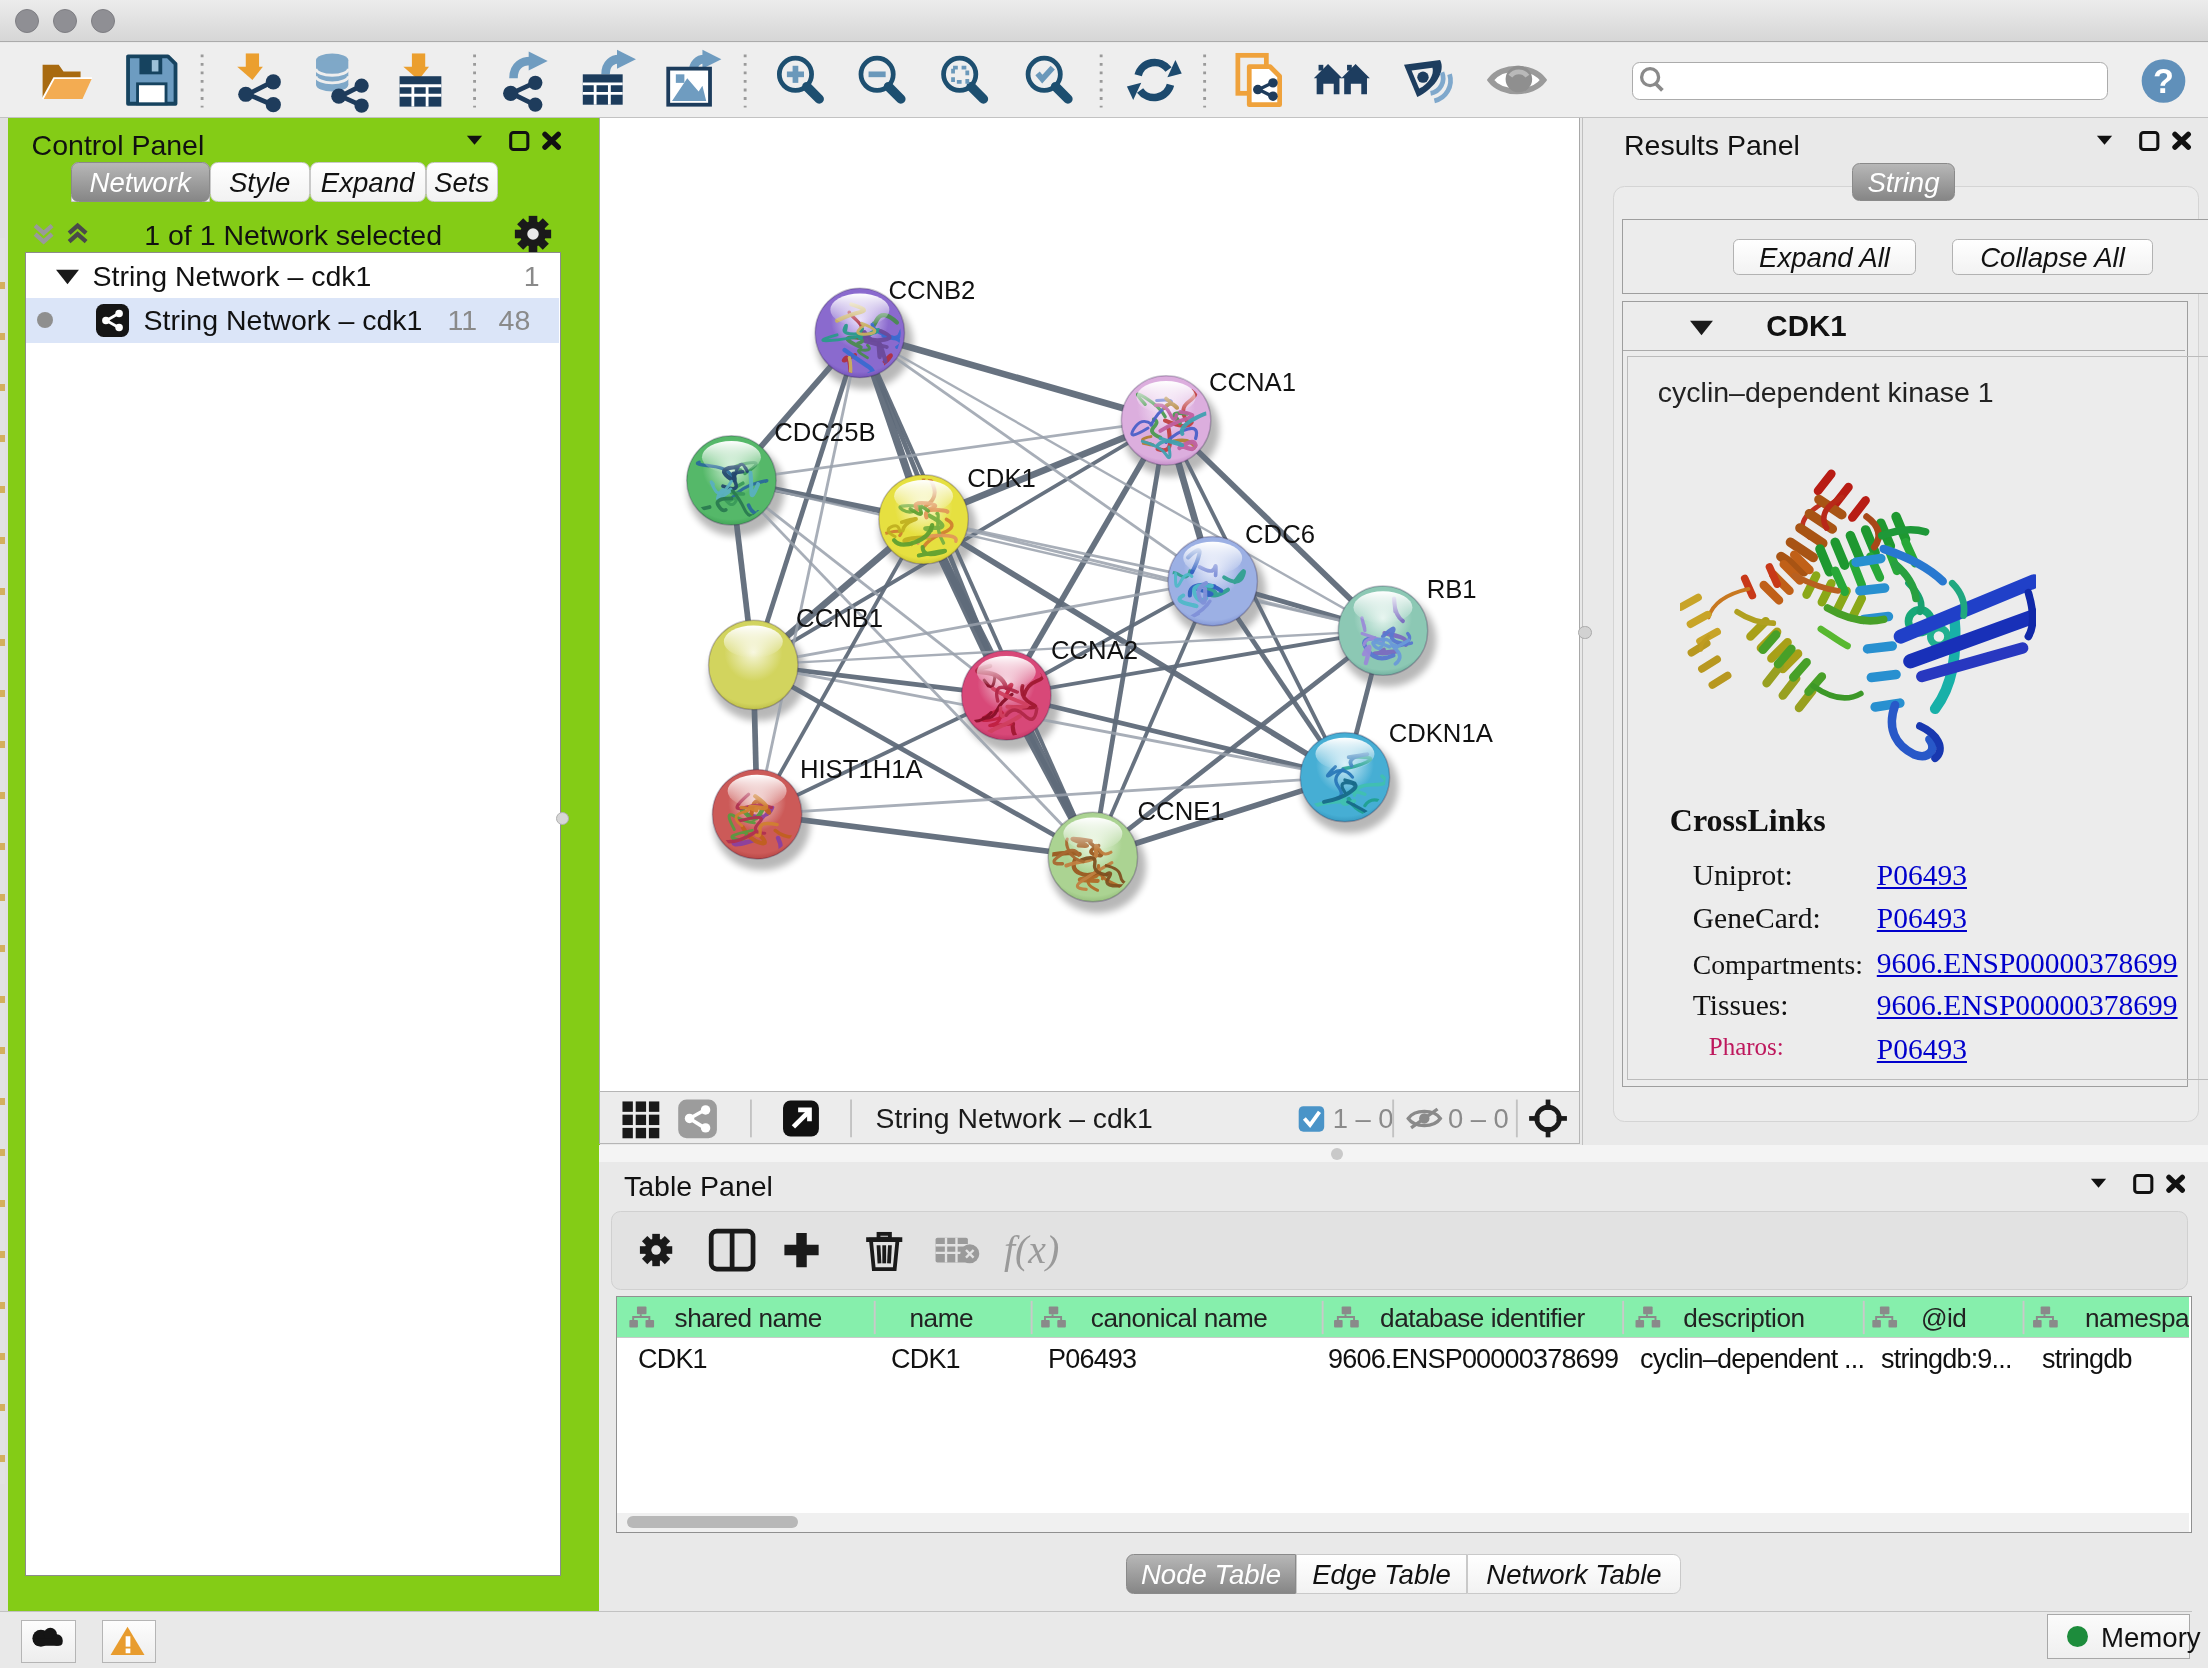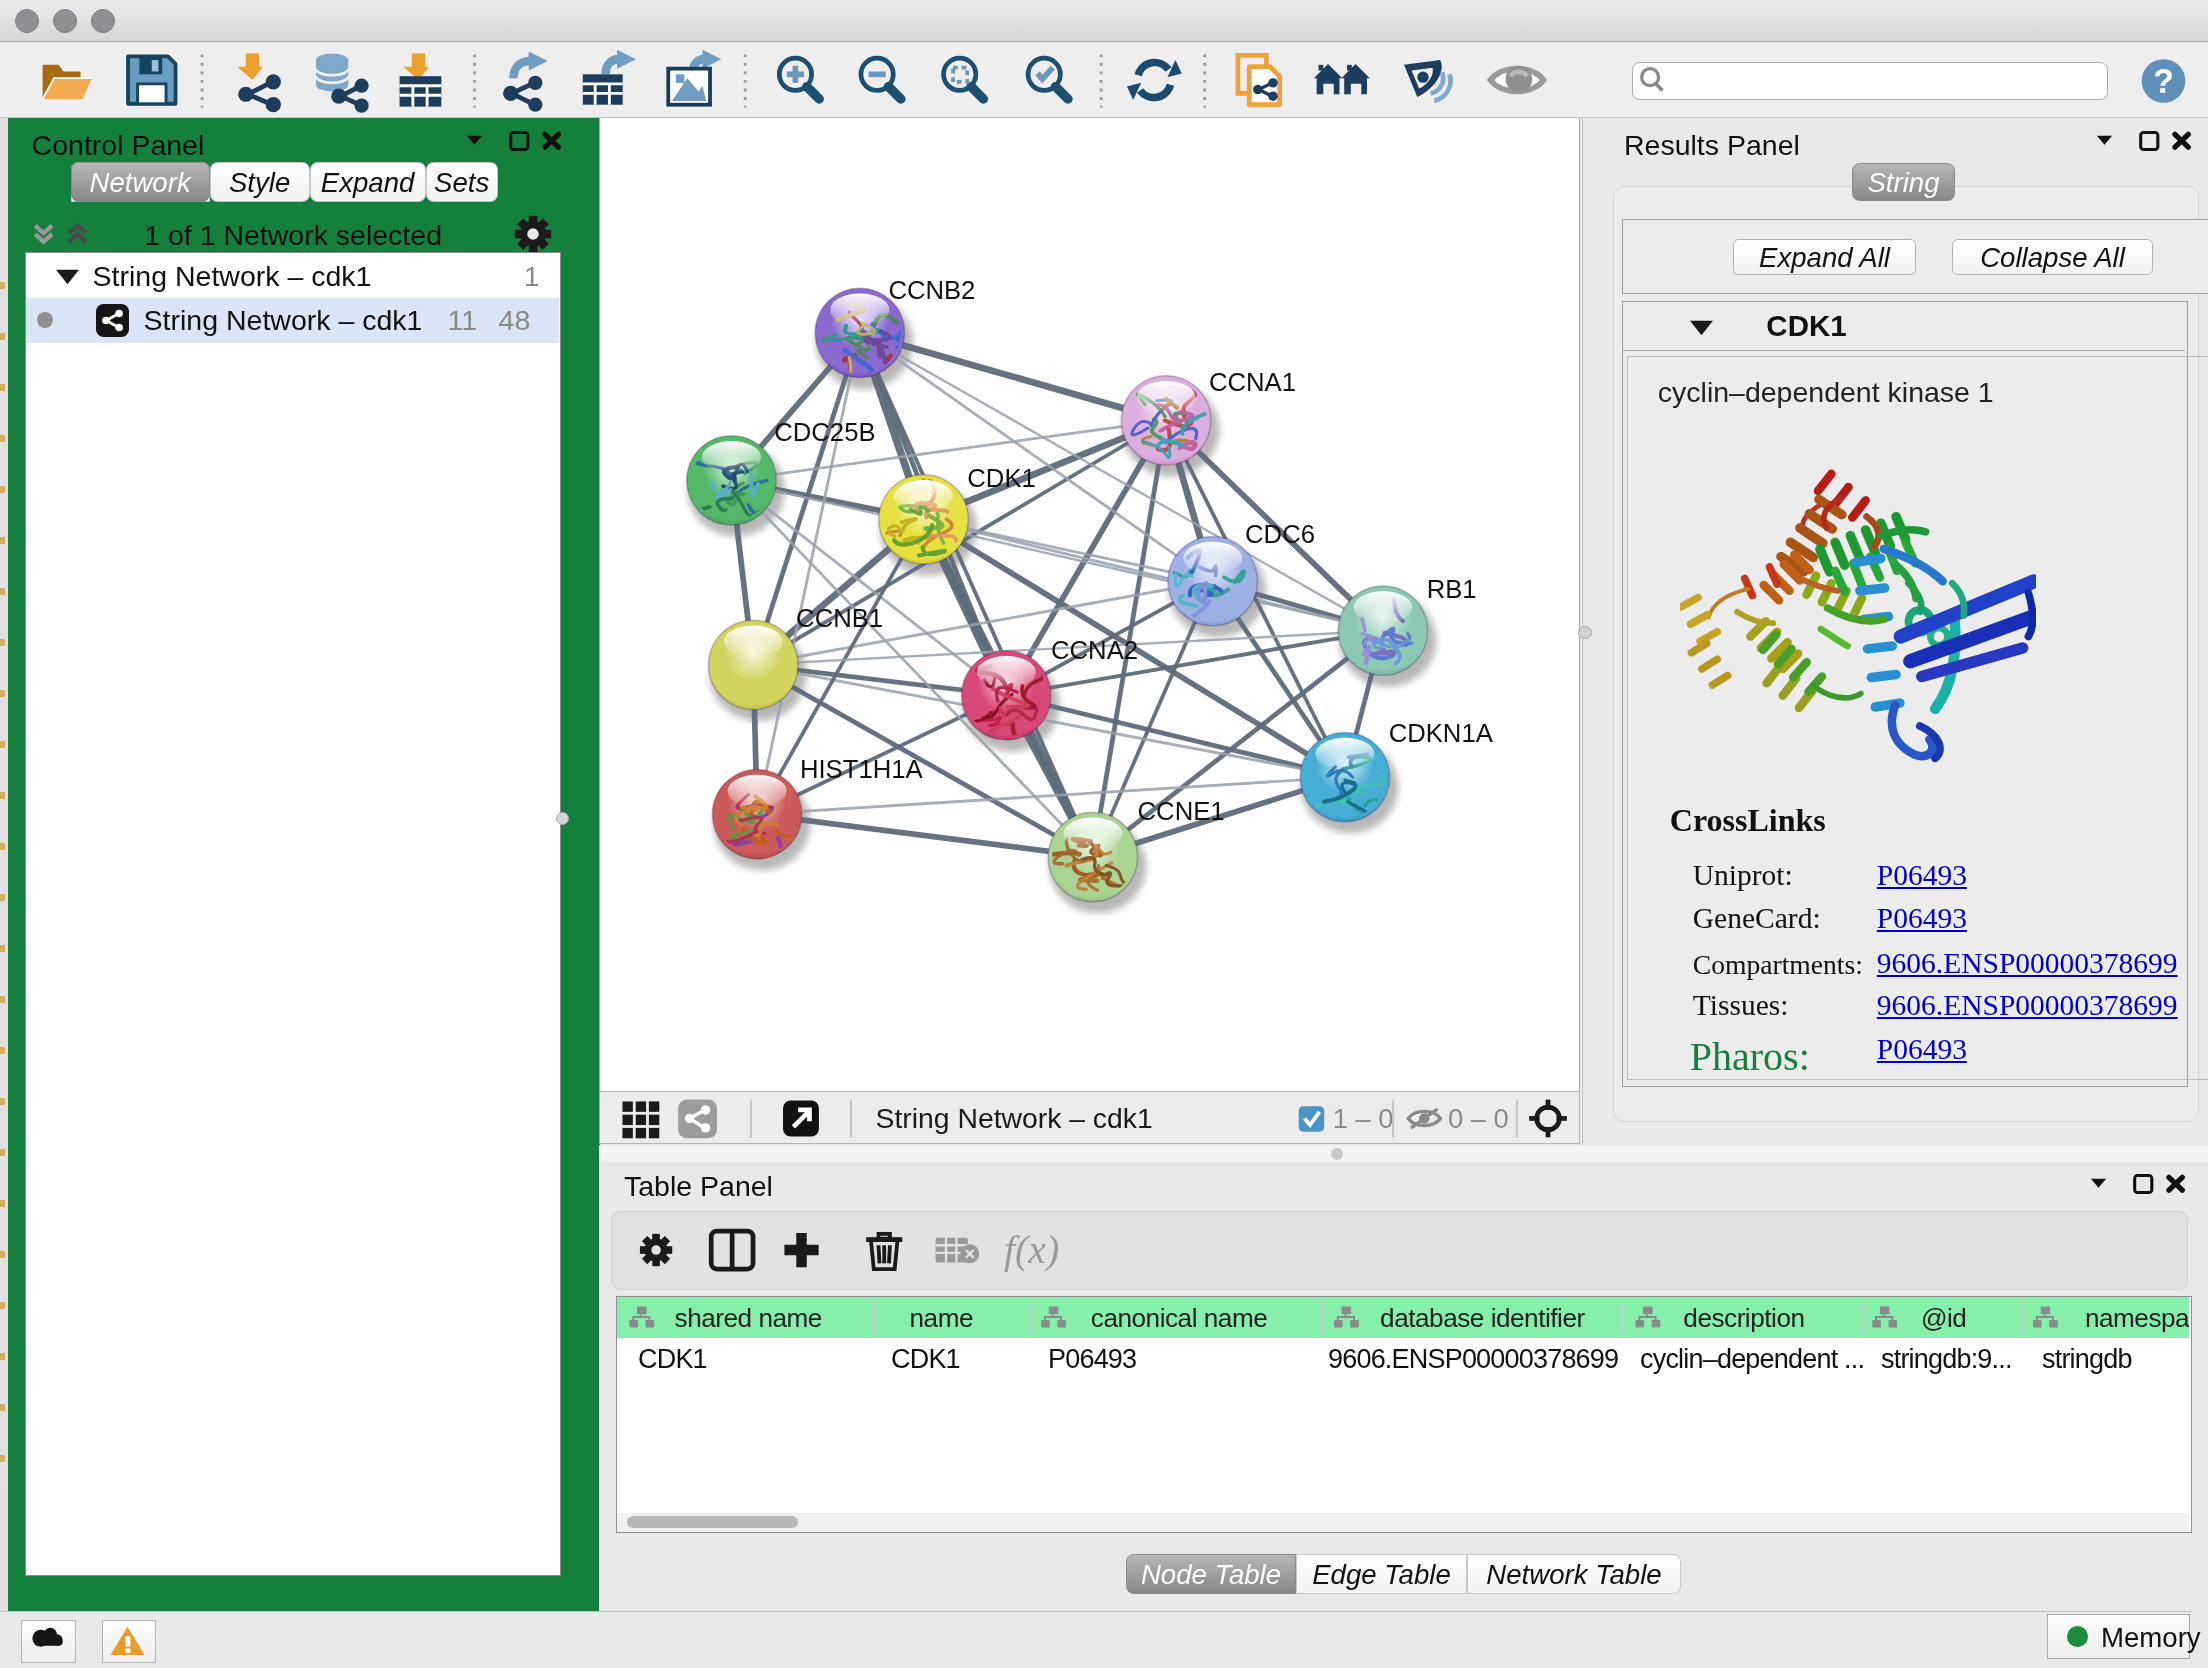--- a/index.html
+++ b/index.html
@@ -197,21 +197,21 @@
     <text x="0" y="13" text-anchor="middle" font-size="36" font-weight="bold" fill="#fff" font-family="Liberation Sans">?</text>
   </g>
 </svg>
 <div id="searchbox">
 <svg width="38" height="34" viewBox="0 0 40 36">
   <circle cx="18" cy="15" r="9" fill="none" stroke="#8a8a8a" stroke-width="3.5"></circle>
   <line x1="24" y1="22" x2="31" y2="29" stroke="#8a8a8a" stroke-width="4"></line>
 </svg>
 </div>
 </div>
-<div id="controlpanel" style="position:absolute; left:7.6px; top:118px; width:592px; height:1493px; background:#15803d;">
+<div id="controlpanel" style="position:absolute; left:7.6px; top:118px; width:592px; height:1493px; background:#84cc16;">
   <div class="panel-title" style="position:absolute; left:24px; top:10.5px;">Control Panel</div>
   <svg style="position:absolute; left:457px; top:11.4px;" width="99" height="24" viewBox="0 0 104 25">
     <polygon points="2,7 18,7 10,16.5" fill="#111"></polygon>
     <rect x="48" y="3.5" width="18" height="18" rx="3" fill="none" stroke="#111" stroke-width="3.2"></rect>
     <path d="M84,5.5 L98,19 M98,5.5 L84,19" stroke="#111" stroke-width="5.6" stroke-linecap="round"></path>
   </svg>
   <div class="tab" style="left:63px; top:44px; width:139px; height:40px; line-height:40px; border-radius:7.6px 7.6px 0 0;"></div>
   <div class="tab sel" style="left:63px; top:44px; width:139px; height:40px; line-height:40px;">Network</div>
   <div class="tab" style="left:202px; top:44px; width:100px; height:40px; line-height:40px;">Style</div>
   <div class="tab" style="left:302px; top:44px; width:116px; height:40px; line-height:40px;">Expand</div>
@@ -814,21 +814,21 @@
 </svg>
       <div style="position:absolute; left:42px; top:445px; font-family:'Liberation Serif',serif; font-size:32px; font-weight:bold; color:#111;">CrossLinks</div>
       <div style="position:absolute; left:65px; top:502px; font-family:'Liberation Serif',serif; font-size:29.5px; color:#111;">Uniprot:</div>
       <div style="position:absolute; left:249px; top:502px; font-family:'Liberation Serif',serif; font-size:29.5px;"><a class="lnk" href="#">P06493</a></div>
       <div style="position:absolute; left:65px; top:545px; font-family:'Liberation Serif',serif; font-size:29.5px; color:#111;">GeneCard:</div>
       <div style="position:absolute; left:249px; top:545px; font-family:'Liberation Serif',serif; font-size:29.5px;"><a class="lnk" href="#">P06493</a></div>
       <div style="position:absolute; left:65px; top:592px; font-family:'Liberation Serif',serif; font-size:27.6px; color:#111;">Compartments:</div>
       <div style="position:absolute; left:249px; top:590px; font-family:'Liberation Serif',serif; font-size:29.5px;"><a class="lnk" href="#">9606.ENSP00000378699</a></div>
       <div style="position:absolute; left:65px; top:632px; font-family:'Liberation Serif',serif; font-size:29.5px; color:#111;">Tissues:</div>
       <div style="position:absolute; left:249px; top:632px; font-family:'Liberation Serif',serif; font-size:29.5px;"><a class="lnk" href="#">9606.ENSP00000378699</a></div>
-      <div style="position:absolute; left:62px; top:676px; font-family:'Liberation Serif',serif; font-size:40px; color:#15803d;">Pharos:</div>
+      <div style="position:absolute; left:81px; top:676px; font-family:'Liberation Serif',serif; font-size:25px; color:#be185d;">Pharos:</div>
       <div style="position:absolute; left:249px; top:676px; font-family:'Liberation Serif',serif; font-size:29.5px;"><a class="lnk" href="#">P06493</a></div>
     </div>
   </div>
   <div style="position:absolute; left:-4.8px; top:508px; width:13.3px; height:13.3px; border-radius:50%; background:#d2d2d2; border:1px solid #aaa;"></div>
 </div>
 <div id="tablepanel" style="position:absolute; left:599px; top:1162px; width:1609px; height:449px; background:#e9e9e9;">
   <div class="panel-title" style="position:absolute; left:25px; top:7.6px;">Table Panel</div>
   <svg style="position:absolute; left:1490px; top:9.5px;" width="99" height="24" viewBox="0 0 104 25">
     <polygon points="2,7 18,7 10,16.5" fill="#111"></polygon>
     <rect x="48" y="3.5" width="18" height="18" rx="3" fill="none" stroke="#111" stroke-width="3.2"></rect>

